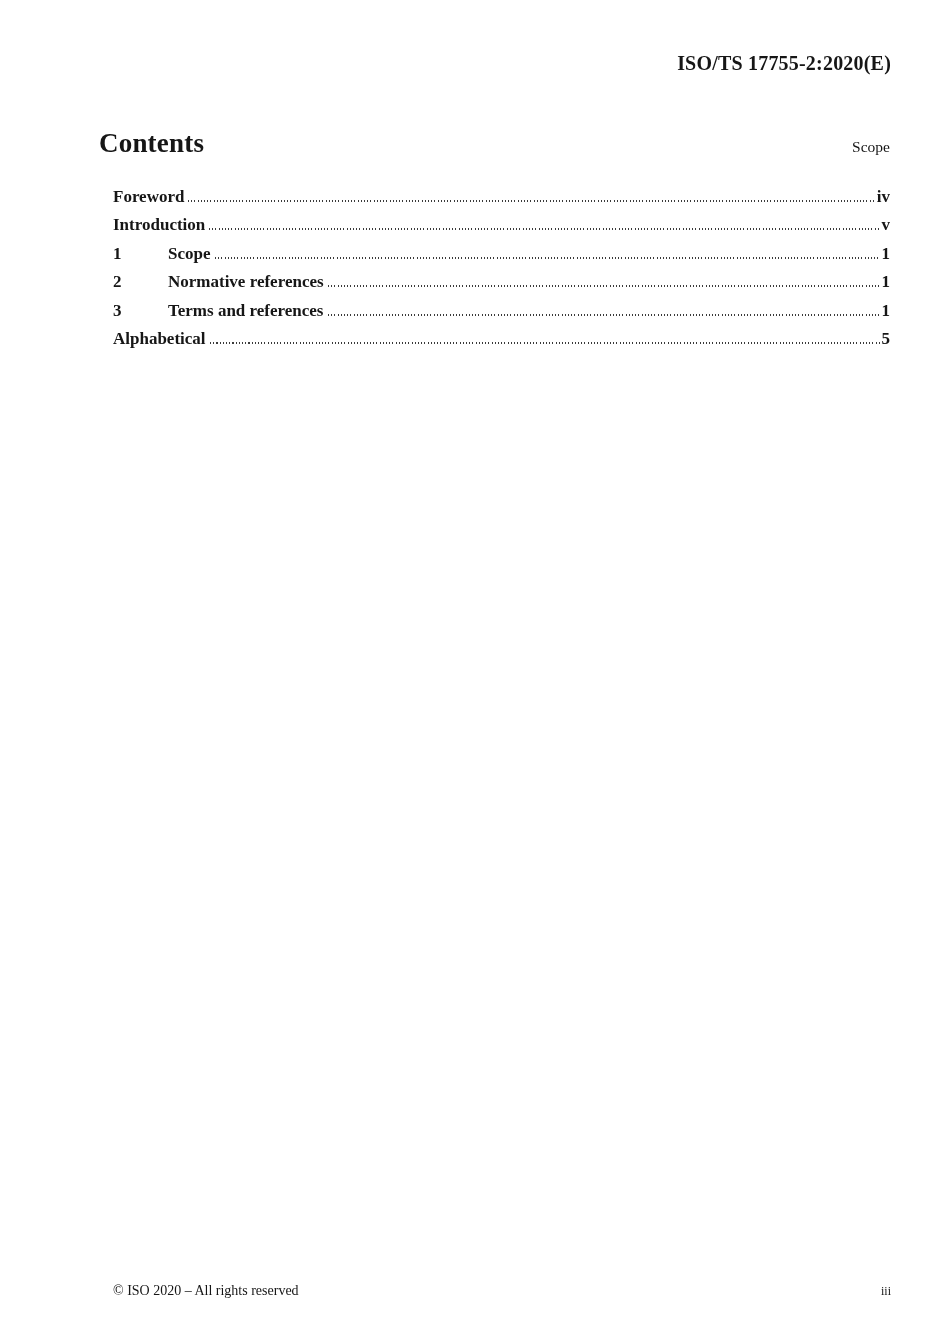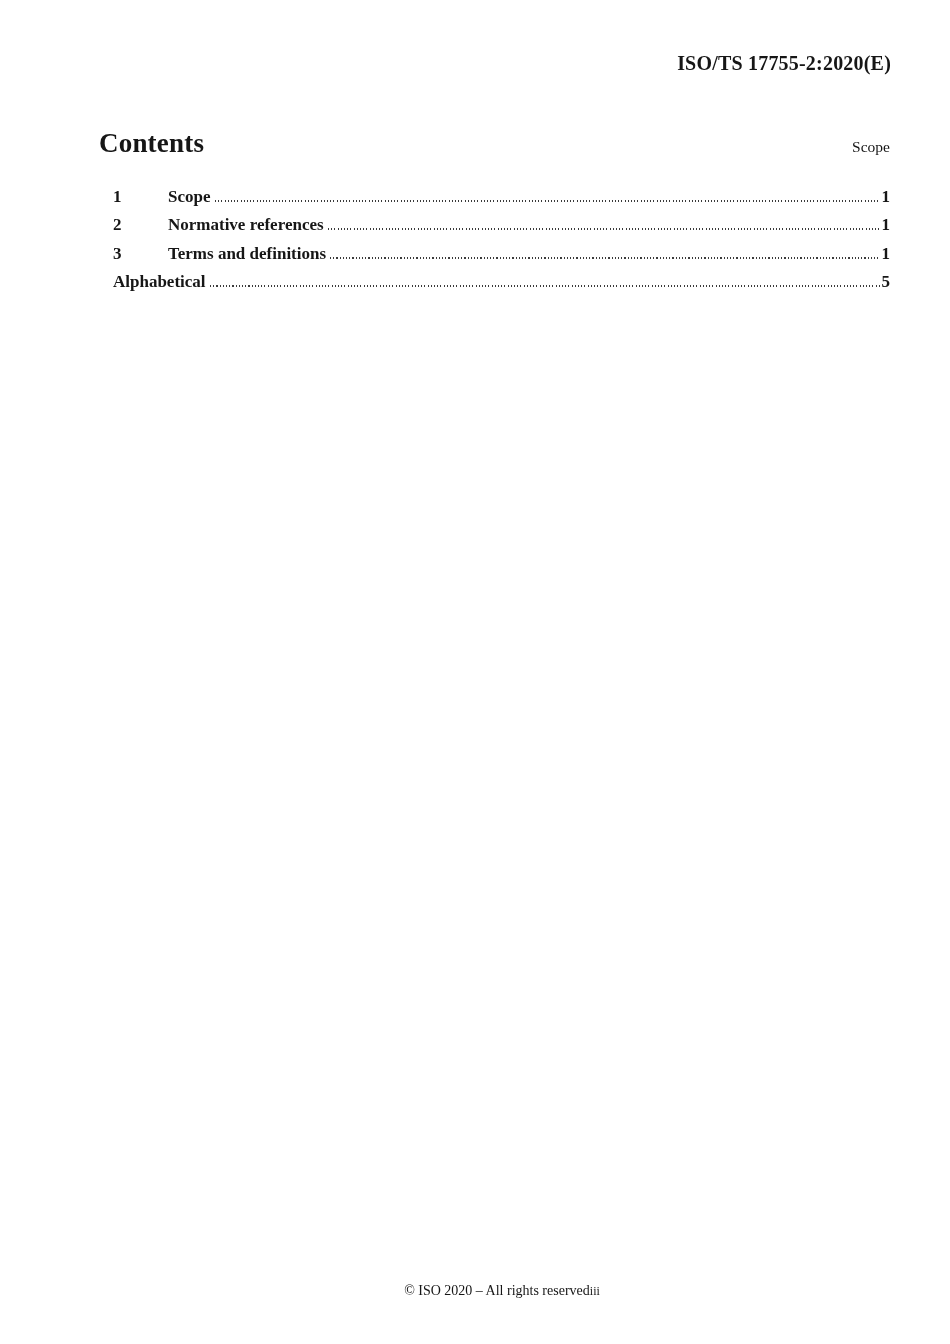--- a/index.html
+++ b/index.html
@@ -88,54 +88,64 @@
     white-space: nowrap;
   }
   
   .doc-footer {
     position: absolute;
     top: 1283px;
     left: 113px;
     right: 59px;
     display: flex;
     align-items: baseline;
-    justify-content: center;
+    justify-content: space-between;
   }
   .footer-copyright { font-size: 14px; }
   .footer-pagenum   { font-size: 12px; }
 </style>
 </head>
 <body>
 
 <div class="page">
 
   <div class="doc-header">ISO/TS 17755-2:2020(E)</div>
 
   <div class="contents-head">
     <div class="contents-title">Contents</div>
     <div class="page-label">Scope</div>
   </div>
 
   <div class="toc" id="toc-list">
 
+  <div class="toc-row">
+        <span class="toc-title">Foreword</span>
+        <span class="toc-leader"></span>
+        <span class="toc-page">iv</span>
+      </div>
+      <div class="toc-row">
+        <span class="toc-title">Introduction</span>
+        <span class="toc-leader"></span>
+        <span class="toc-page">v</span>
+      </div>
       <div class="toc-row">
         <span class="toc-num">1</span>
         <span class="toc-title">Scope</span>
         <span class="toc-leader"></span>
         <span class="toc-page">1</span>
       </div>
       <div class="toc-row">
         <span class="toc-num">2</span>
         <span class="toc-title">Normative references</span>
         <span class="toc-leader"></span>
         <span class="toc-page">1</span>
       </div>
       <div class="toc-row">
         <span class="toc-num">3</span>
-        <span class="toc-title">Terms and definitions</span>
+        <span class="toc-title">Terms and references</span>
         <span class="toc-leader"></span>
         <span class="toc-page">1</span>
       </div>
       <div class="toc-row">
         <span class="toc-title">Alphabetical</span>
         <span class="toc-leader"></span>
         <span class="toc-page">5</span>
       </div>
     </div>
 

